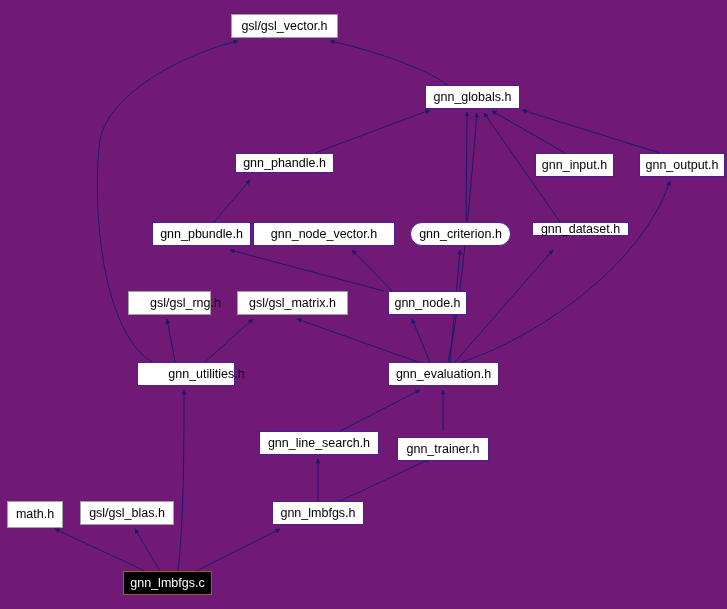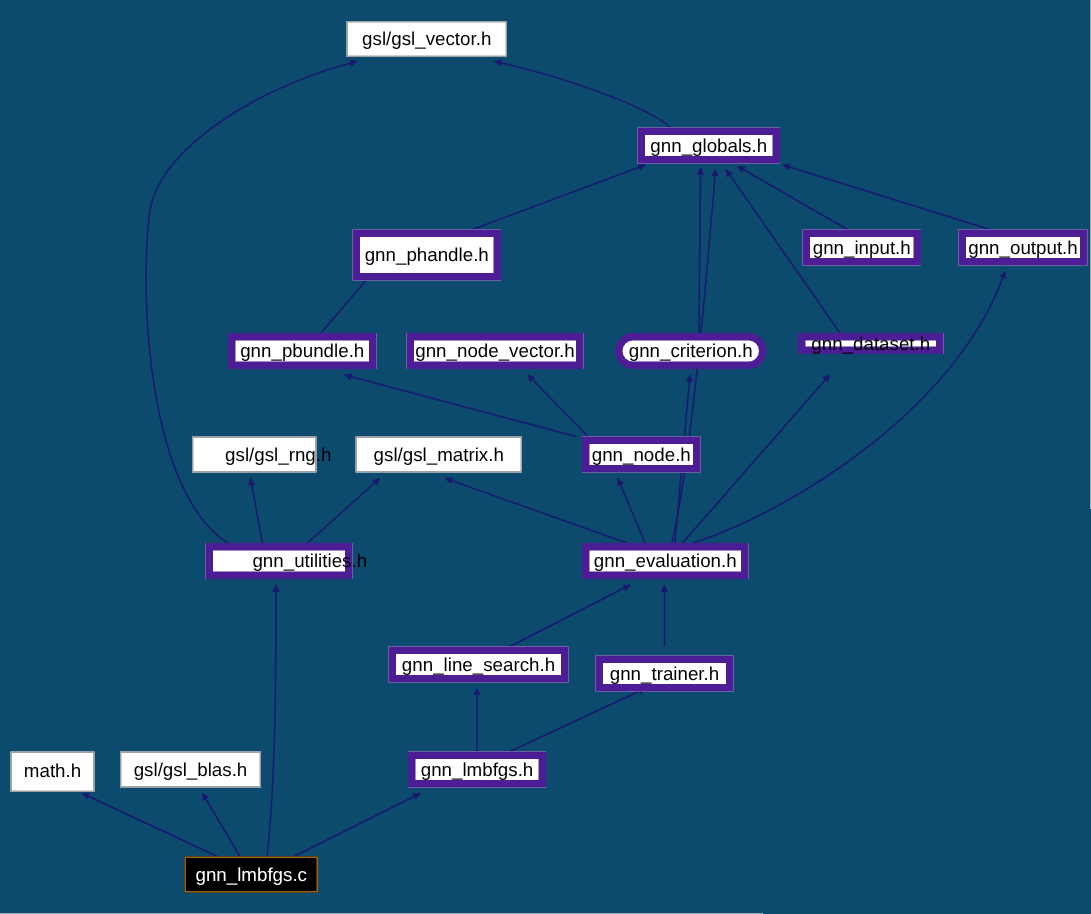--- a/index.html
+++ b/index.html
@@ -7,21 +7,21 @@
     padding: 0;
     background: #ffffff;
   }
   body {
     font-family: "Liberation Sans", sans-serif;
   }
   #graph {
     position: relative;
     width: 727px;
     height: 609px;
-    background: #0c4a6e;
+    background: #701a75;
     overflow: hidden;
   }
   #edges {
     position: absolute;
     left: 0;
     top: 0;
     width: 727px;
     height: 609px;
   }
   .node {
@@ -29,21 +29,21 @@
     box-sizing: border-box;
     display: flex;
     align-items: center;
     justify-content: center;
     font-size: 12.5px;
     line-height: 1;
     letter-spacing: 0px;
     white-space: nowrap;
     background: #ffffff;
     color: #000000;
-    border: 5px solid #4c1d95;
+    border: 1px solid #4c1d95;
     z-index: 5;
   }
   .node.ext {
     border: 1px solid #a0a0a0;
     color: #000000;
   }
   .node.current {
     background: #000000;
     color: #ffffff;
     border: 1px solid #a16207;
@@ -81,25 +81,25 @@
       <path d="M 340 501 L 430 459" fill="none" stroke="#191970" stroke-width="1" marker-end="url(#arrowhead)"></path>
       <path d="M 340 431 L 420 390" fill="none" stroke="#191970" stroke-width="1" marker-end="url(#arrowhead)"></path>
       <path d="M 443 431 L 443 390" fill="none" stroke="#191970" stroke-width="1" marker-end="url(#arrowhead)"></path>
       <path d="M 145 571 L 55 529" fill="none" stroke="#191970" stroke-width="1" marker-end="url(#arrowhead)"></path>
       <path d="M 160 571 L 135 529" fill="none" stroke="#191970" stroke-width="1" marker-end="url(#arrowhead)"></path>
       <path d="M 178 571 C 184 520, 184 440, 184 390" fill="none" stroke="#191970" stroke-width="1" marker-end="url(#arrowhead)"></path>
       <path d="M 196 571 L 280 529" fill="none" stroke="#191970" stroke-width="1" marker-end="url(#arrowhead)"></path>
     </svg>
 <div class="node ext" style="left: 231px; top: 14px; width: 107px; height: 24px;">gsl/gsl_vector.h</div>
     <div class="node" style="left: 425px; top: 85px; width: 95px; height: 24px;">gnn_globals.h</div>
-    <div class="node" style="left: 235px; top: 153px; width: 99px; height: 34px;">gnn_phandle.h</div>
+    <div class="node" style="left: 235px; top: 153px; width: 99px; height: 20px;">gnn_phandle.h</div>
     <div class="node" style="left: 535px; top: 153px; width: 79px; height: 24px;">gnn_input.h</div>
     <div class="node" style="left: 639px; top: 153px; width: 86px; height: 24px;">gnn_output.h</div>
     <div class="node" style="left: 152px; top: 222px; width: 99px; height: 24px;">gnn_pbundle.h</div>
-    <div class="node" style="left: 271px; top: 222px; width: 118px; height: 24px;">gnn_node_vector.h</div>
+    <div class="node" style="left: 253px; top: 222px; width: 142px; height: 24px;">gnn_node_vector.h</div>
     <div class="node" style="left: 410px; top: 222px; width: 101px; height: 24px; border-radius: 12px;">gnn_criterion.h</div>
     <div class="node" style="left: 532px; top: 222px; width: 97px; height: 14px;">gnn_dataset.h</div>
     <div class="node ext" style="left: 128px; top: 291px; width: 83px; height: 24px; padding-left: 32px;">gsl/gsl_rng.h</div>
     <div class="node ext" style="left: 237px; top: 291px; width: 111px; height: 24px;">gsl/gsl_matrix.h</div>
     <div class="node" style="left: 388px; top: 291px; width: 79px; height: 24px;">gnn_node.h</div>
     <div class="node" style="left: 137px; top: 362px; width: 98px; height: 24px; padding-left: 41px;">gnn_utilities.h</div>
     <div class="node" style="left: 388px; top: 362px; width: 111px; height: 24px;">gnn_evaluation.h</div>
     <div class="node" style="left: 259px; top: 431px; width: 120px; height: 24px;">gnn_line_search.h</div>
     <div class="node" style="left: 397px; top: 437px; width: 92px; height: 24px;">gnn_trainer.h</div>
     <div class="node ext" style="left: 7px; top: 501px; width: 56px; height: 27px;">math.h</div>

